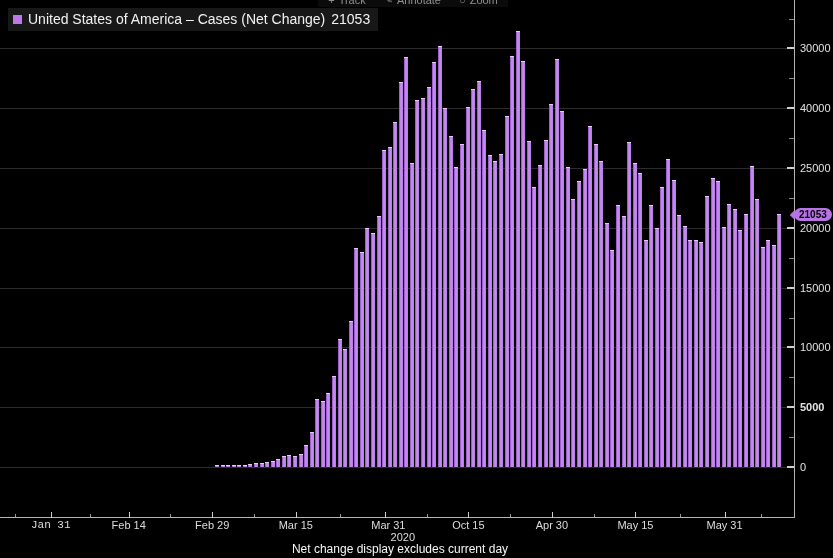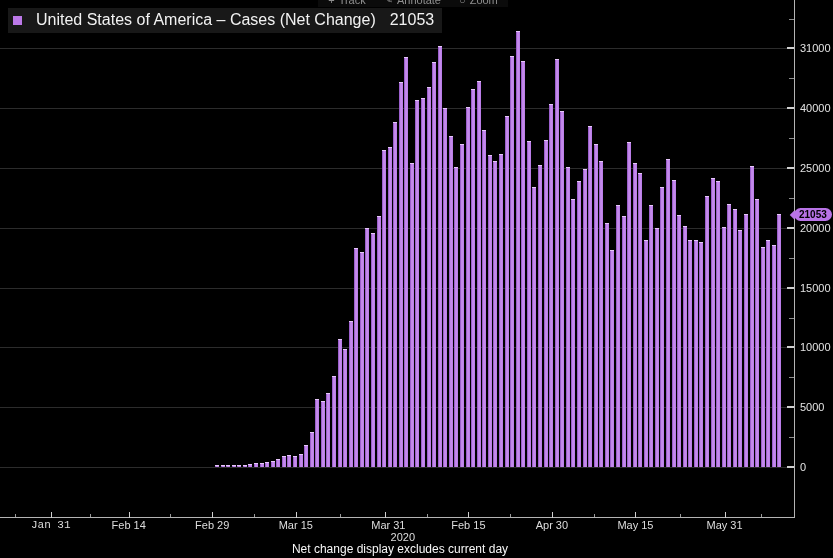--- a/index.html
+++ b/index.html
@@ -14,23 +14,23 @@
     overflow:hidden;background:#0b0b0b;
   }
   .toolbar-inner{
     display:flex;gap:18px;justify-content:center;
     margin-top:-7px;font-size:11px;color:#8f8f8f;white-space:nowrap;
   }
   .toolbar-item{display:inline-flex;gap:4px;align-items:center;cursor:pointer;}
   
   .legend{
     position:absolute;left:8px;top:8px;z-index:5;
-    display:flex;align-items:center;gap:14px;
+    display:flex;align-items:center;gap:6px;
     background:#181818;padding:3px 8px 4px 5px;
-    font-size:16px;color:#f2f2f2;
+    font-size:14px;color:#f2f2f2;
   }
   .legend .swatch{width:9px;height:9px;background:#bc79e8;}
   
   .plot{position:absolute;left:0;top:0;width:795px;height:517px;}
   .gridline{position:absolute;left:0;width:794px;height:1px;background:#2c2c2c;}
   .bar{
     position:absolute;bottom:50px;width:4px;
     background:linear-gradient(90deg,var(--bar-lo) 0%,var(--bar-hi) 45%,var(--bar-mid) 100%);
     border-top:1px solid #e6c6fb;
   }
@@ -207,33 +207,33 @@
     <div class="bar" style="left: 771.863px; height: 221.26px;"></div>
     <div class="bar" style="left: 777.432px; height: 251.794px;"></div>
   </div>
 
 <div class="y-axis-line"></div>
 <div class="x-axis-line"></div>
 <div id="y-axis">
     <div class="y-major-tick" style="top: 466px;"></div>
     <div class="y-label" style="top: 467px;">0</div>
     <div class="y-major-tick" style="top: 406.2px;"></div>
-    <div class="y-label" style="top: 407.2px;">5000</div>
+    <div class="y-label" style="top: 407.2px; font-weight: bold;">5000</div>
     <div class="y-major-tick" style="top: 346.4px;"></div>
     <div class="y-label" style="top: 347.4px;">10000</div>
     <div class="y-major-tick" style="top: 286.6px;"></div>
     <div class="y-label" style="top: 287.6px;">15000</div>
     <div class="y-major-tick" style="top: 226.8px;"></div>
     <div class="y-label" style="top: 227.8px;">20000</div>
     <div class="y-major-tick" style="top: 167px;"></div>
     <div class="y-label" style="top: 168px;">25000</div>
     <div class="y-major-tick" style="top: 107.2px;"></div>
     <div class="y-label" style="top: 108.2px;">40000</div>
     <div class="y-major-tick" style="top: 47.4px;"></div>
-    <div class="y-label" style="top: 48.4px;">31000</div>
+    <div class="y-label" style="top: 48.4px;">30000</div>
     <div class="y-minor-tick" style="top: 437.1px;"></div>
     <div class="y-minor-tick" style="top: 377.3px;"></div>
     <div class="y-minor-tick" style="top: 317.5px;"></div>
     <div class="y-minor-tick" style="top: 257.7px;"></div>
     <div class="y-minor-tick" style="top: 197.9px;"></div>
     <div class="y-minor-tick" style="top: 138.1px;"></div>
     <div class="y-minor-tick" style="top: 78.3px;"></div>
     <div class="y-minor-tick" style="top: 18.5px;"></div>
   </div>
 <div id="x-axis">
@@ -241,21 +241,21 @@
     <div class="x-label" style="left: 50.7626px; font-family: Liberation Mono, monospace;">Jan 31</div>
     <div class="x-major-tick" style="left: 128.719px;"></div>
     <div class="x-label" style="left: 128.719px;">Feb 14</div>
     <div class="x-major-tick" style="left: 212.245px;"></div>
     <div class="x-label" style="left: 212.245px;">Feb 29</div>
     <div class="x-major-tick" style="left: 295.77px;"></div>
     <div class="x-label" style="left: 295.77px;">Mar 15</div>
     <div class="x-major-tick" style="left: 384.863px;"></div>
     <div class="x-label" style="left: 384.863px; padding-left: 7px;">Mar 31</div>
     <div class="x-major-tick" style="left: 468.388px;"></div>
-    <div class="x-label" style="left: 468.388px;">Feb 15</div>
+    <div class="x-label" style="left: 468.388px;">Oct 15</div>
     <div class="x-major-tick" style="left: 551.914px;"></div>
     <div class="x-label" style="left: 551.914px;">Apr 30</div>
     <div class="x-major-tick" style="left: 635.439px;"></div>
     <div class="x-label" style="left: 635.439px;">May 15</div>
     <div class="x-major-tick" style="left: 724.532px;"></div>
     <div class="x-label" style="left: 724.532px;">May 31</div>
     <div class="x-minor-tick" style="left: 14.5683px;"></div>
     <div class="x-minor-tick" style="left: 89.741px;"></div>
     <div class="x-minor-tick" style="left: 170.482px;"></div>
     <div class="x-minor-tick" style="left: 254.007px;"></div>

